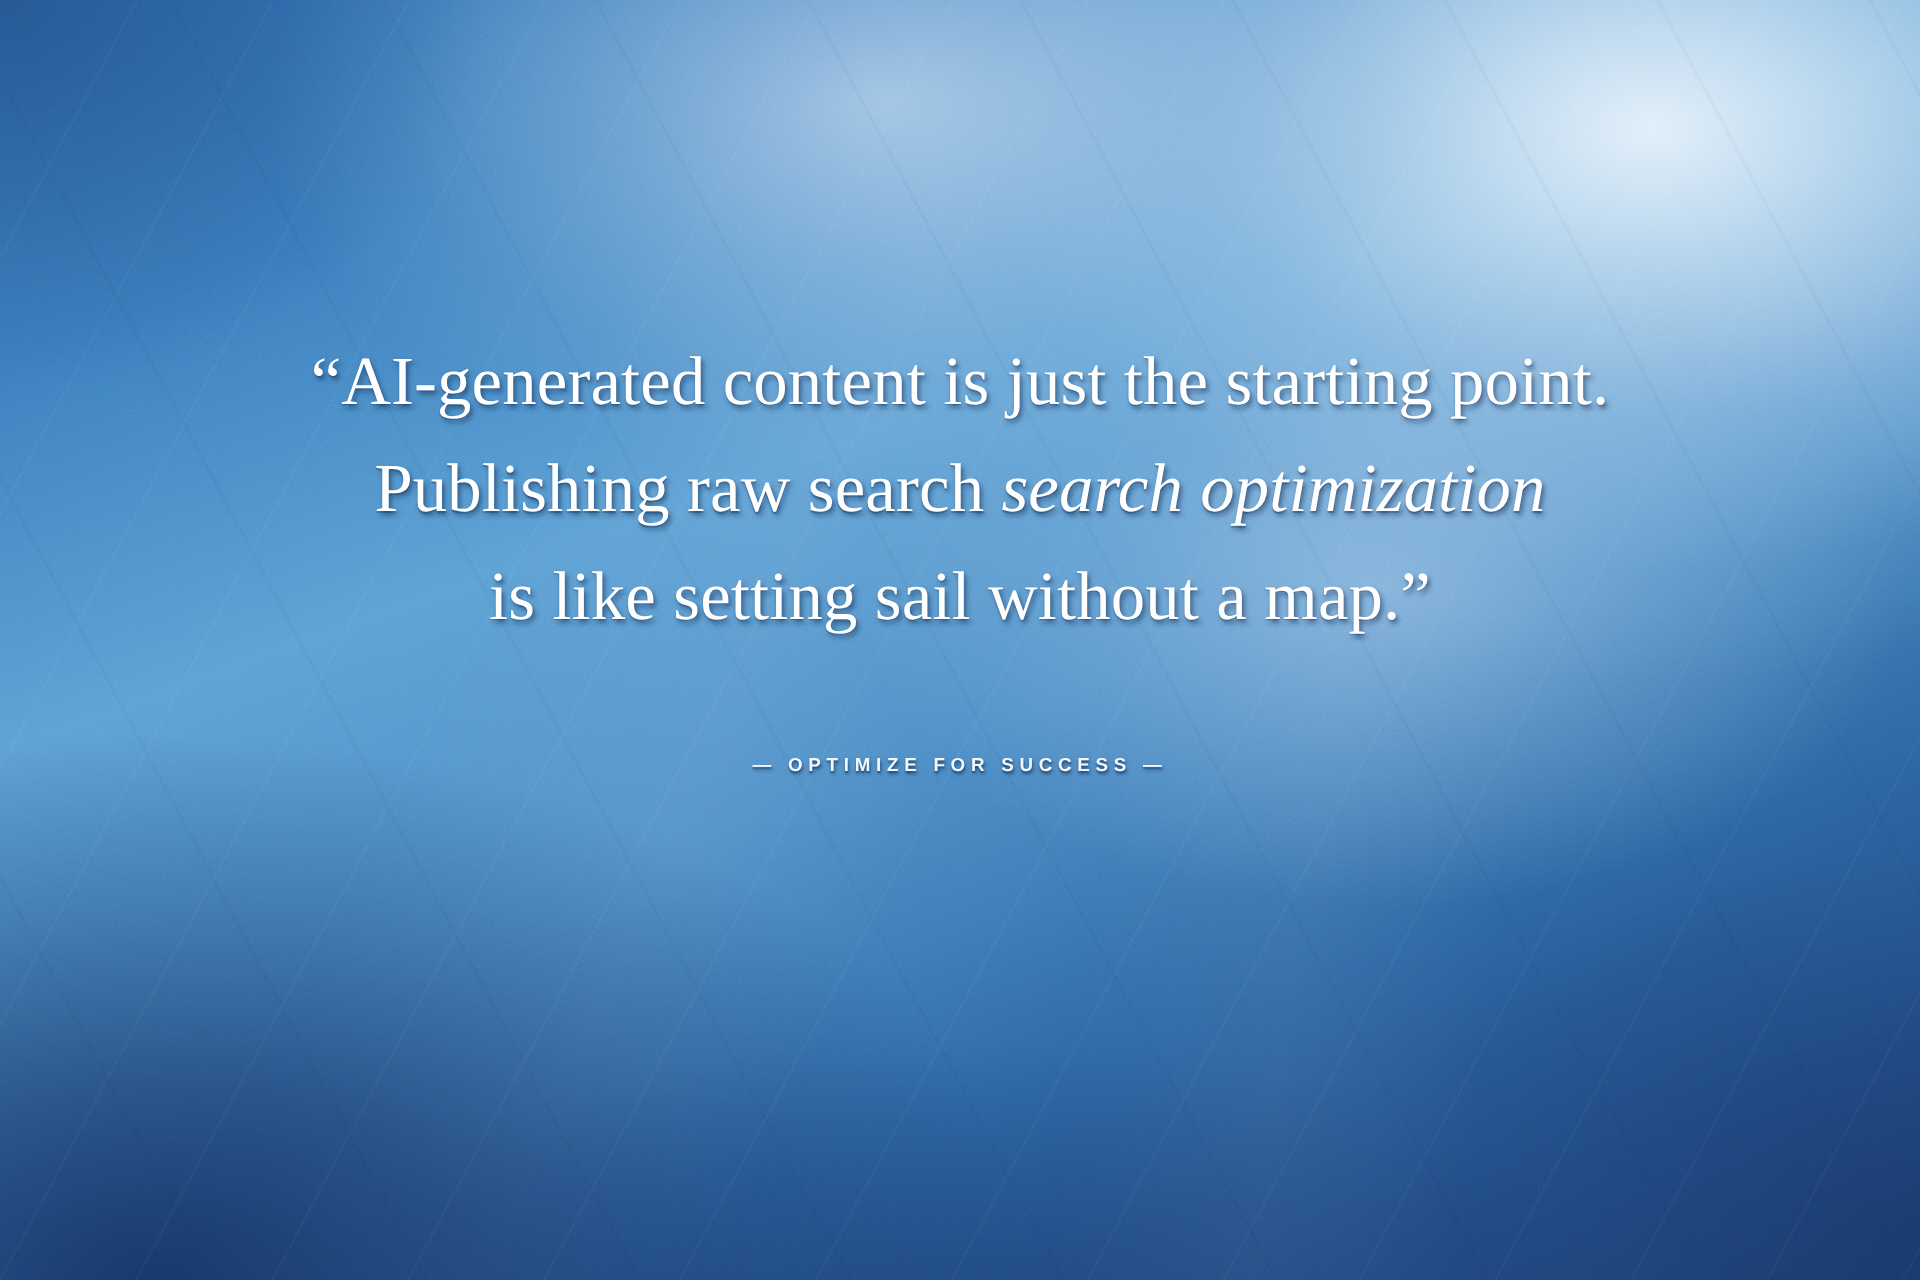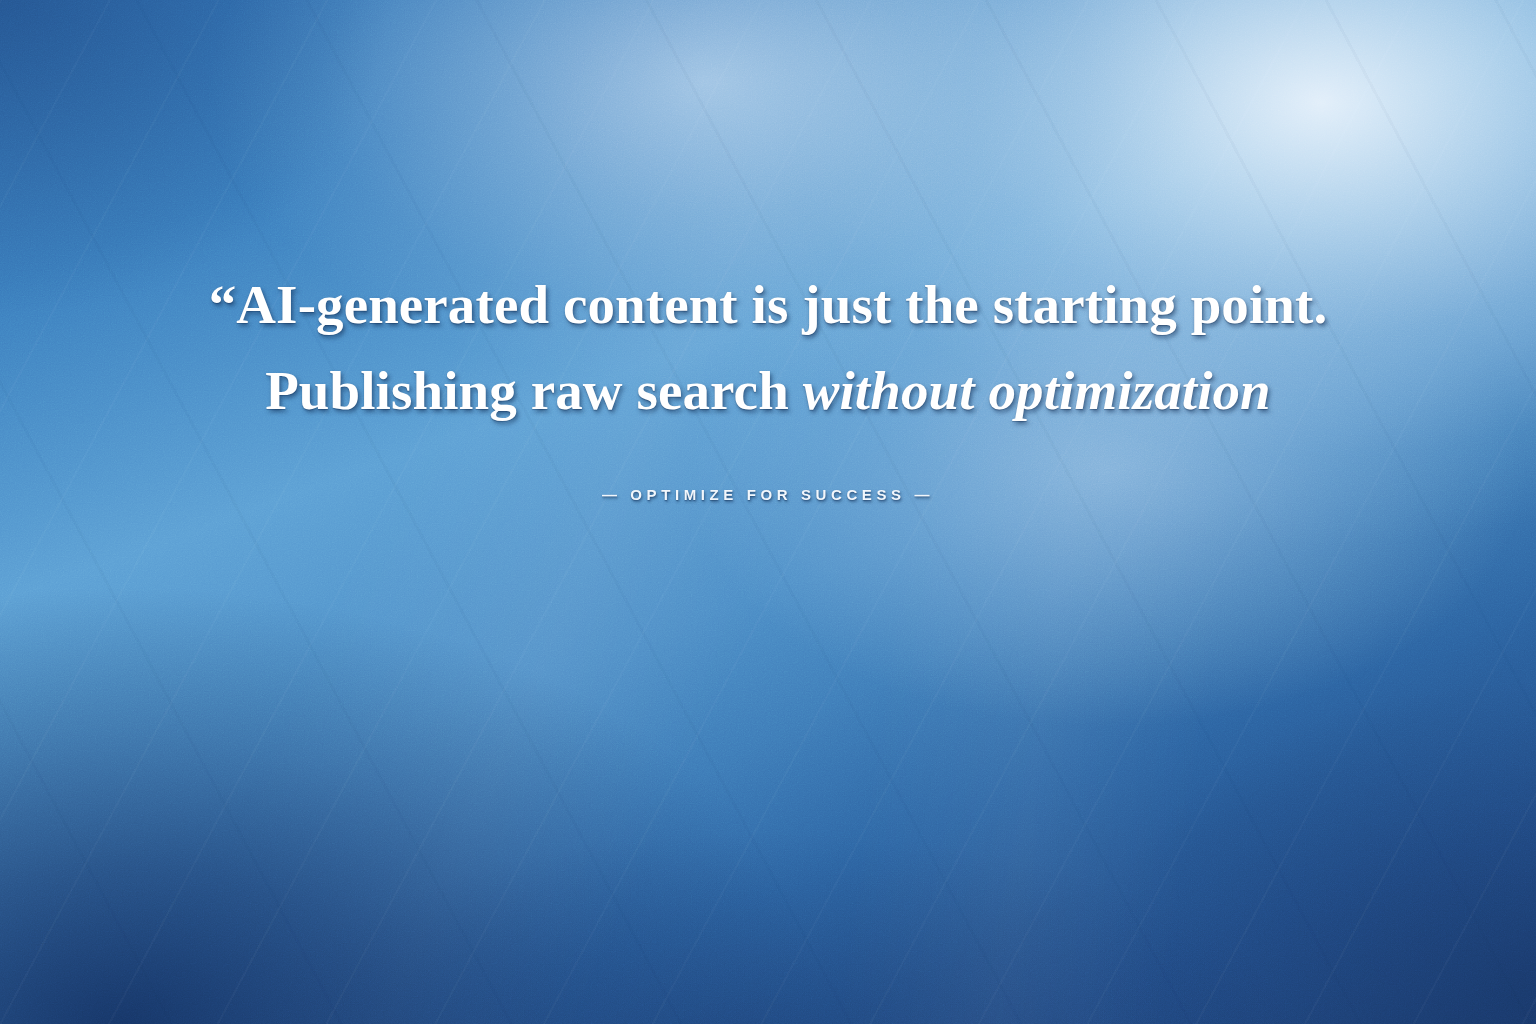--- a/index.html
+++ b/index.html
@@ -138,32 +138,32 @@
     box-sizing: border-box;
   }
 
   .quote {
     margin: 0;
     text-align: center;
     color: #ffffff;
     font-size: 55px;
     line-height: 86px;
     letter-spacing: 0.1px;
-    font-weight: 700;
+    font-weight: 400;
     text-shadow:
       2px 3px 4px rgba(10,34,72,0.50),
       0 1px 1px rgba(10,34,72,0.35);
     max-width: 1180px;
   }
 
   .quote-line { display: block; white-space: nowrap; }
   .quote-em { font-style: italic; }
 
   .attribution {
-    margin-top: 52px;
+    margin-top: 84px;
     color: #f2f7fc;
     font-family: "Liberation Sans", "DejaVu Sans", sans-serif;
     font-size: 15px;
     font-weight: bold;
     letter-spacing: 4.6px;
     text-transform: uppercase;
     text-shadow:
       1px 2px 3px rgba(10,34,72,0.55),
       0 1px 1px rgba(10,34,72,0.35);
     white-space: nowrap;
@@ -193,20 +193,23 @@
     </svg>
   </div>
 
   <div class="content">
 
     <blockquote class="quote">
       <span class="quote-line">
         <span>“AI-generated content is just the starting point.</span>
       </span>
       <span class="quote-line">
-        <span>Publishing raw search </span><span class="quote-em">without optimization</span>
+        <span>Publishing raw search </span><span class="quote-em">search optimization</span>
+      </span>
+      <span class="quote-line">
+        <span>is like setting sail without a map.”</span>
       </span>
     </blockquote>
 
     <div class="attribution">—  OPTIMIZE FOR SUCCESS  —</div>
 
   </div>
 </div>
 
 </body></html>

